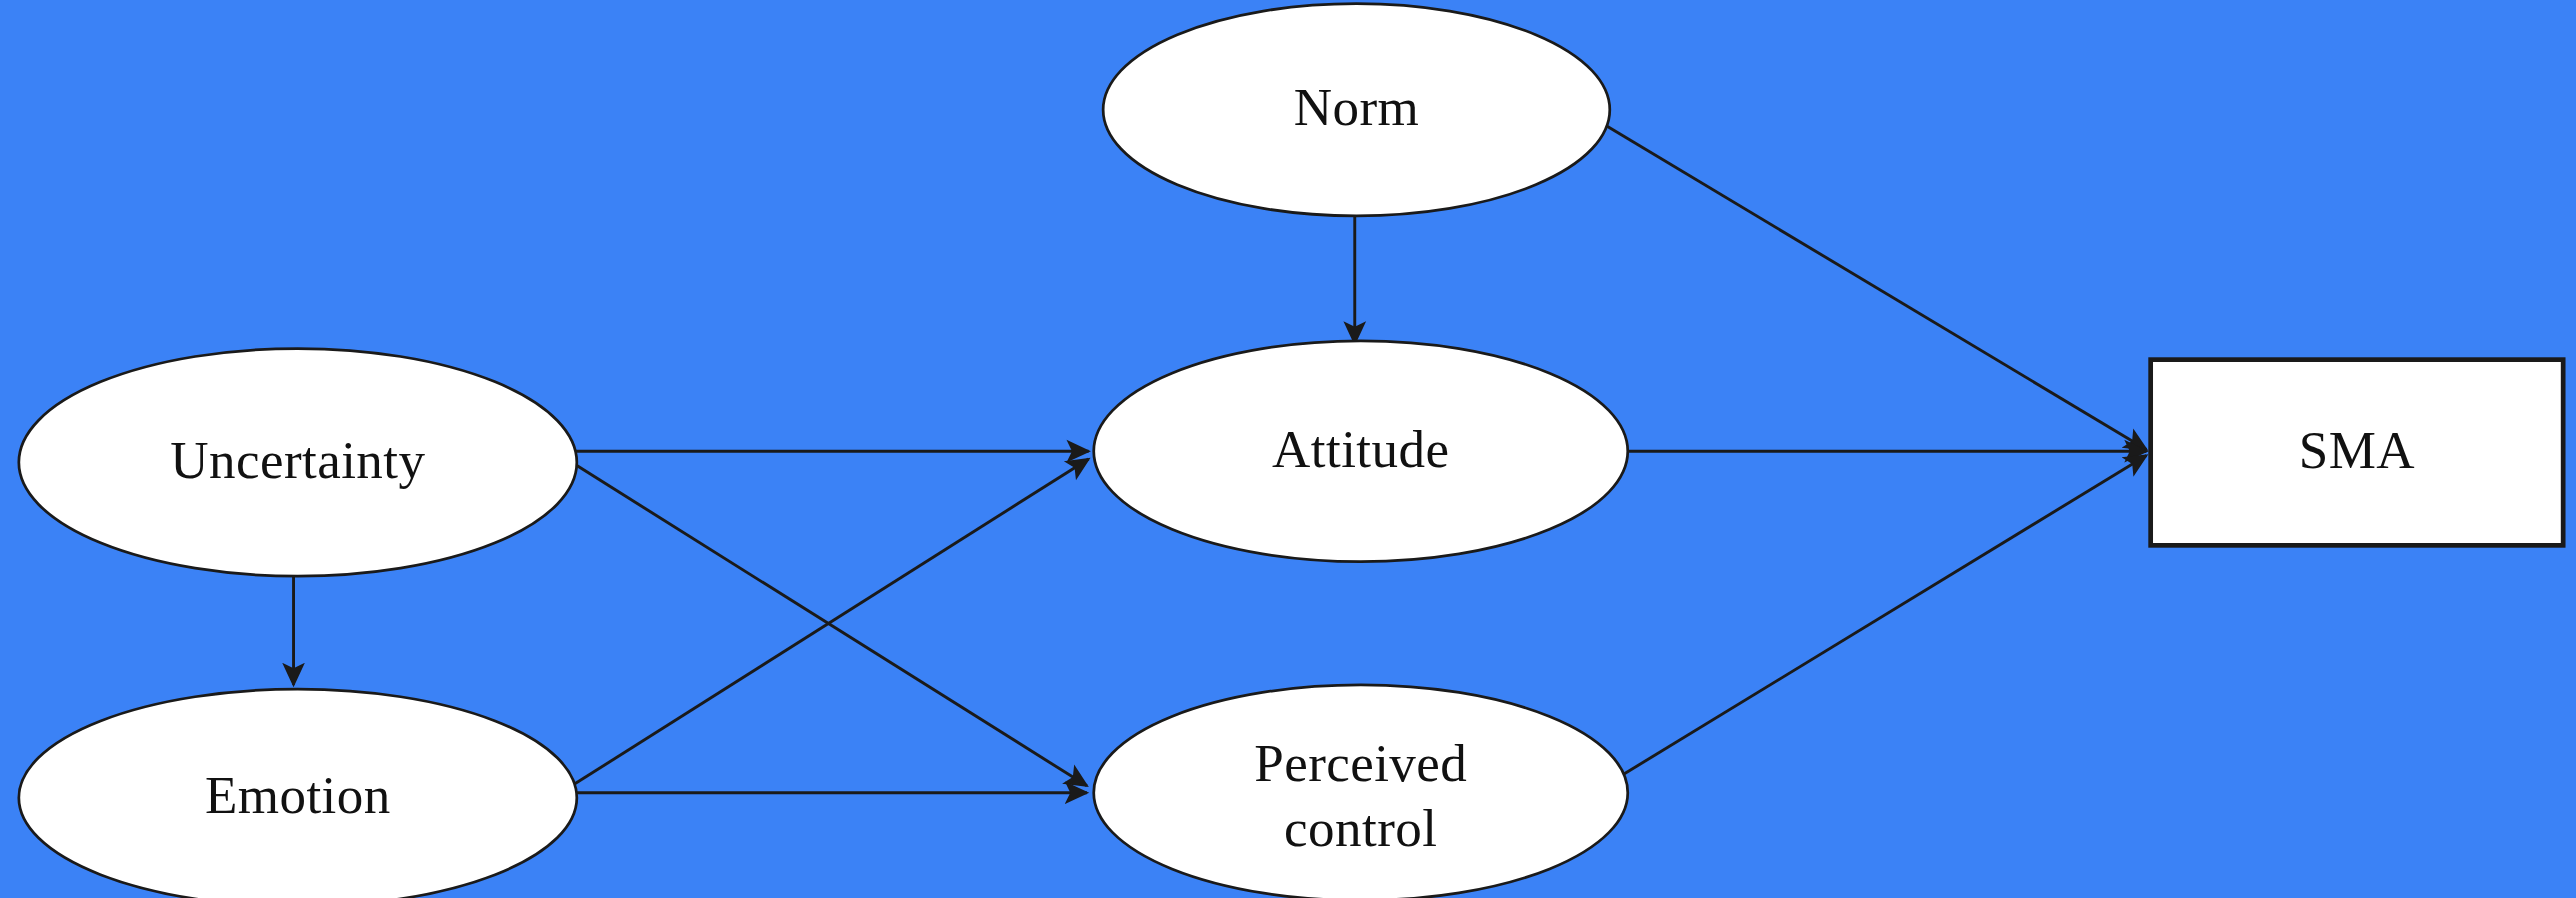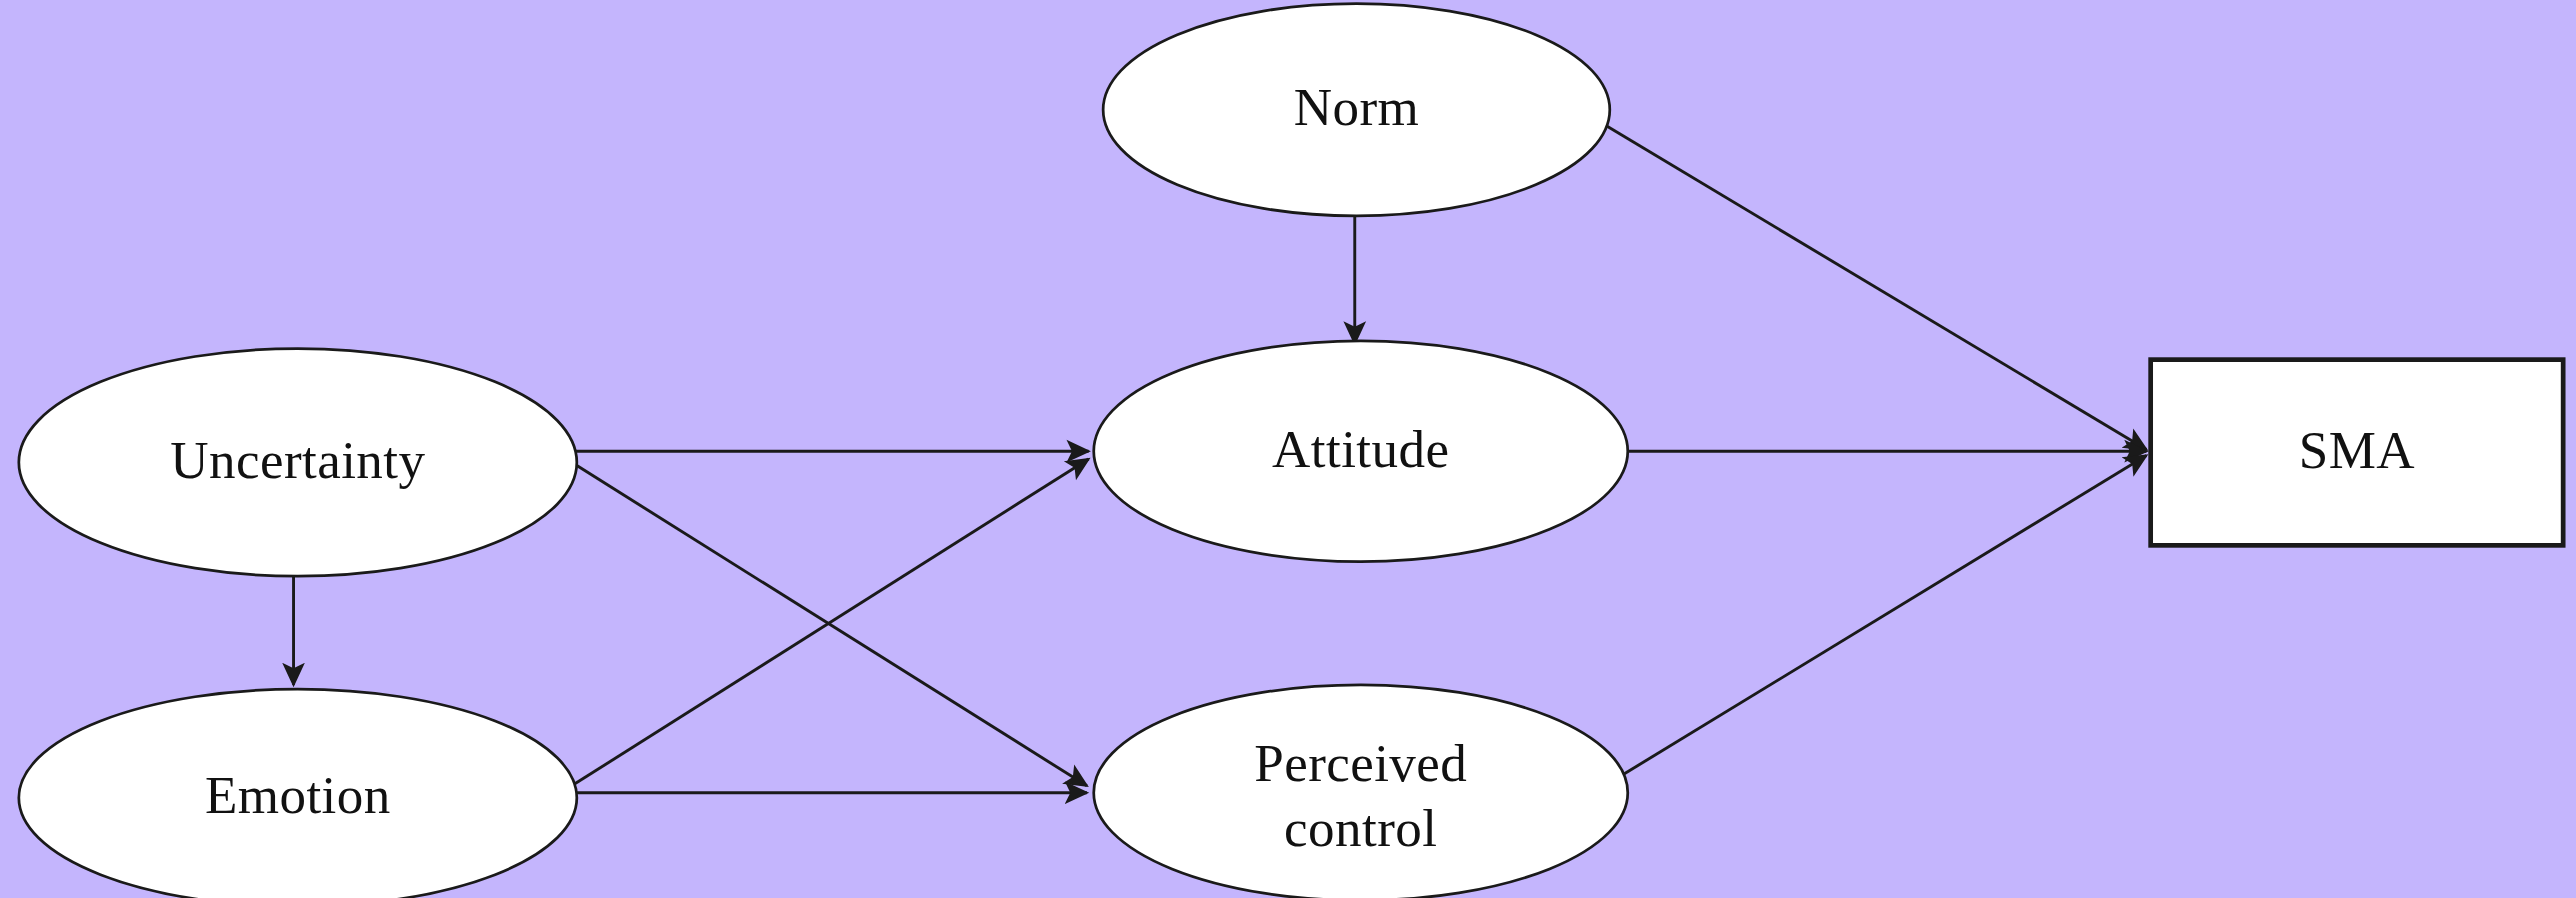--- a/index.html
+++ b/index.html
@@ -11,21 +11,21 @@
   body {
     width: 2576px;
     height: 899px;
     overflow: hidden;
     font-family: "Liberation Serif", "DejaVu Serif", serif;
   }
   #diagram-root {
     position: relative;
     width: 2576px;
     height: 899px;
-    background: #c4b5fd;
+    background: #3b82f6;
   }
   svg#diagram-canvas {
     position: absolute;
     top: 0;
     left: 0;
     width: 2576px;
     height: 899px;
     display: block;
   }
   .node-shape {

